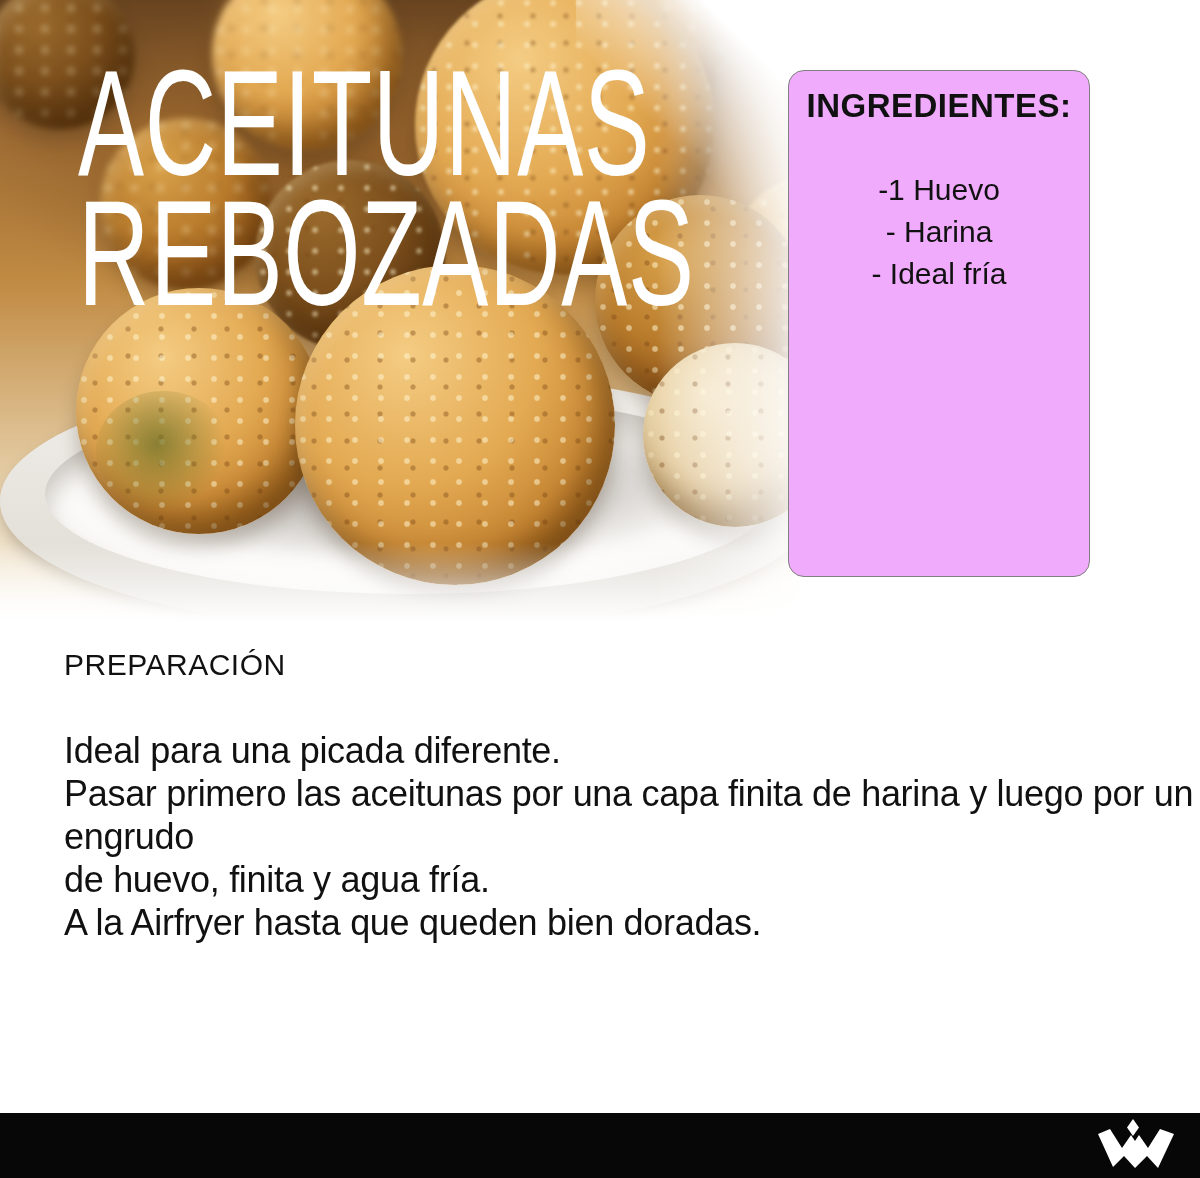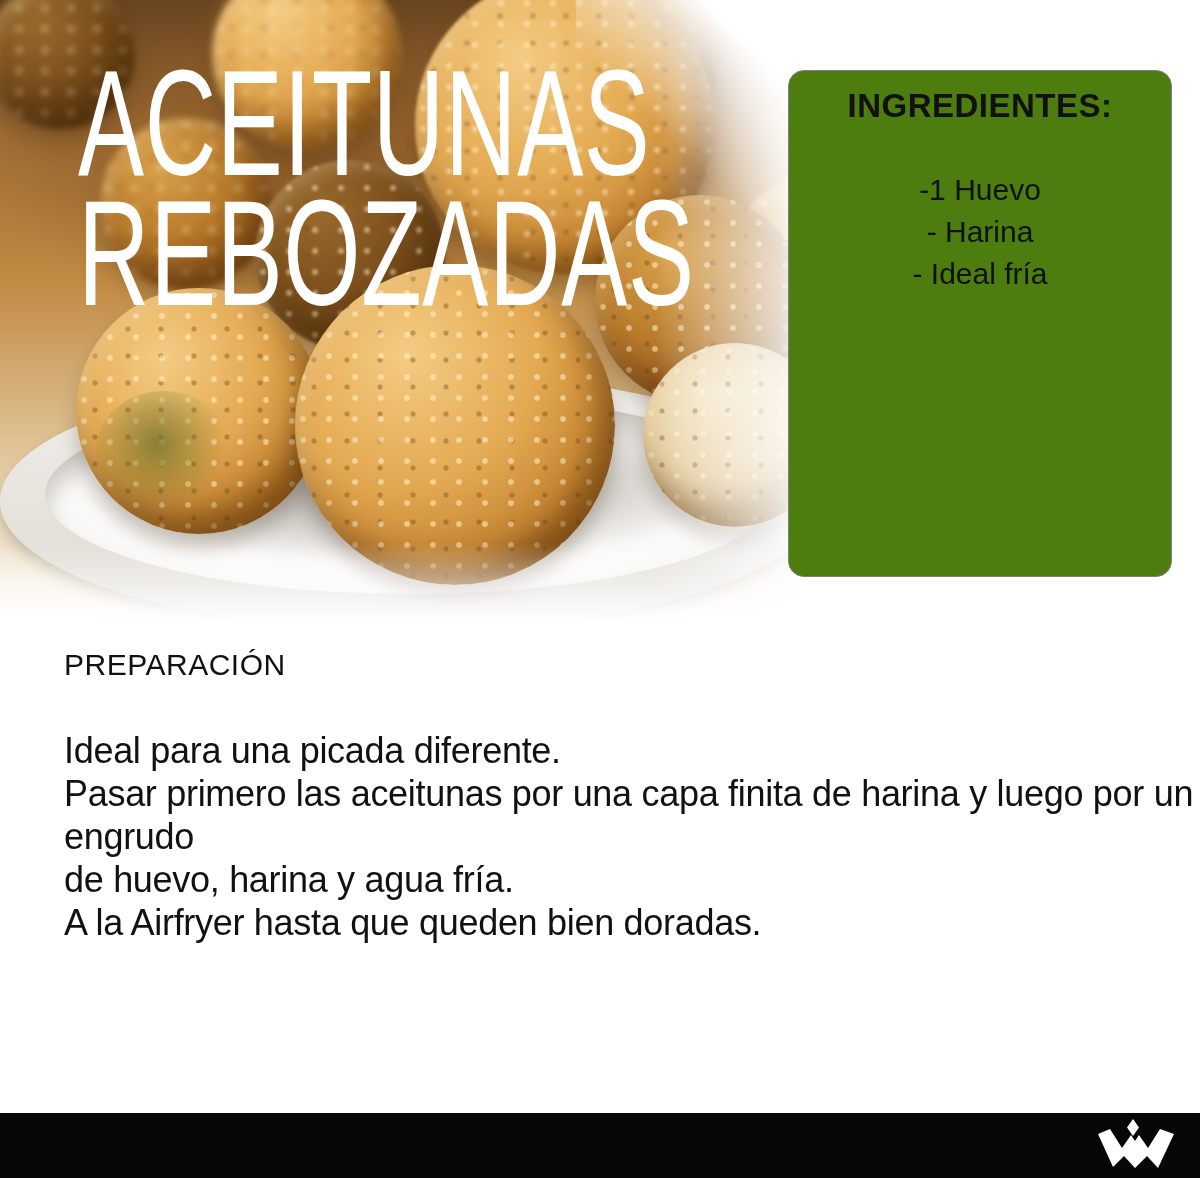--- a/index.html
+++ b/index.html
@@ -54,22 +54,22 @@
     background:linear-gradient(90deg, rgba(255,255,255,0) 0%, #ffffff 82%);}
   .fade-bottom{position:absolute;left:0;bottom:0;width:100%;height:85px;
     background:linear-gradient(180deg, rgba(255,255,255,0) 0%, #ffffff 92%);}
 
   
   .hero-title{position:absolute;left:78px;top:58px;z-index:5;color:#fff;
     font-size:150px;line-height:130px;letter-spacing:1px;font-weight:400;
     transform:scaleX(0.66);transform-origin:left top;white-space:nowrap;}
 
   
-  .ing-box{position:absolute;left:788px;top:70px;width:384px;height:507px;z-index:6;
-    background:#4d7c0f;border:1.5px solid #808080;border-radius:16px;box-sizing:border-box;}
+  .ing-box{position:absolute;left:788px;top:70px;width:302px;height:507px;z-index:6;
+    background:#f0abfc;border:1.5px solid #808080;border-radius:16px;box-sizing:border-box;}
   .ing-title{margin-top:16px;text-align:center;font-size:33px;font-weight:600;letter-spacing:0.5px;}
   .ing-list{margin-top:44px;text-align:center;font-size:30px;line-height:42px;font-weight:400;}
 
   
   .prep-title{position:absolute;left:64px;top:648px;font-size:30px;letter-spacing:0.5px;}
   .prep-body{position:absolute;left:64px;top:729px;font-size:36px;line-height:43px;letter-spacing:-0.3px;}
 
   
   .footer-bar{position:absolute;left:0;top:1113px;width:1200px;height:65px;background:#070707;}
   .crown{position:absolute;left:1096px;top:1119px;width:80px;height:50px;}
@@ -112,21 +112,21 @@
     <div>-1 Huevo</div>
     <div>- Harina</div>
     <div>- Ideal fría</div>
   </div>
 </div>
 
 <div class="prep-title">PREPARACIÓN</div>
 <div class="prep-body">
   <div>Ideal para una picada diferente.</div>
   <div>Pasar primero las aceitunas por una capa finita de harina y luego por un engrudo</div>
-  <div>de huevo, harina y agua fría.</div>
+  <div>de huevo, finita y agua fría.</div>
   <div>A la Airfryer hasta que queden bien doradas.</div>
 </div>
 
 <div class="footer-bar"></div>
 <svg class="crown" viewBox="0 0 80 50" xmlns="http://www.w3.org/2000/svg">
   <polygon points="37,0 43,8.5 37,17 31,8.5" fill="#ffffff"></polygon>
   <path d="M2,15 L14,10 L26,29 L35,16 L39,22 L43,16 L52,29 L64,10 L78,15 L62,49 L51,37 L39,49 L28,37 L17,48 Z" fill="#ffffff"></path>
 </svg>
 
 </body></html>

